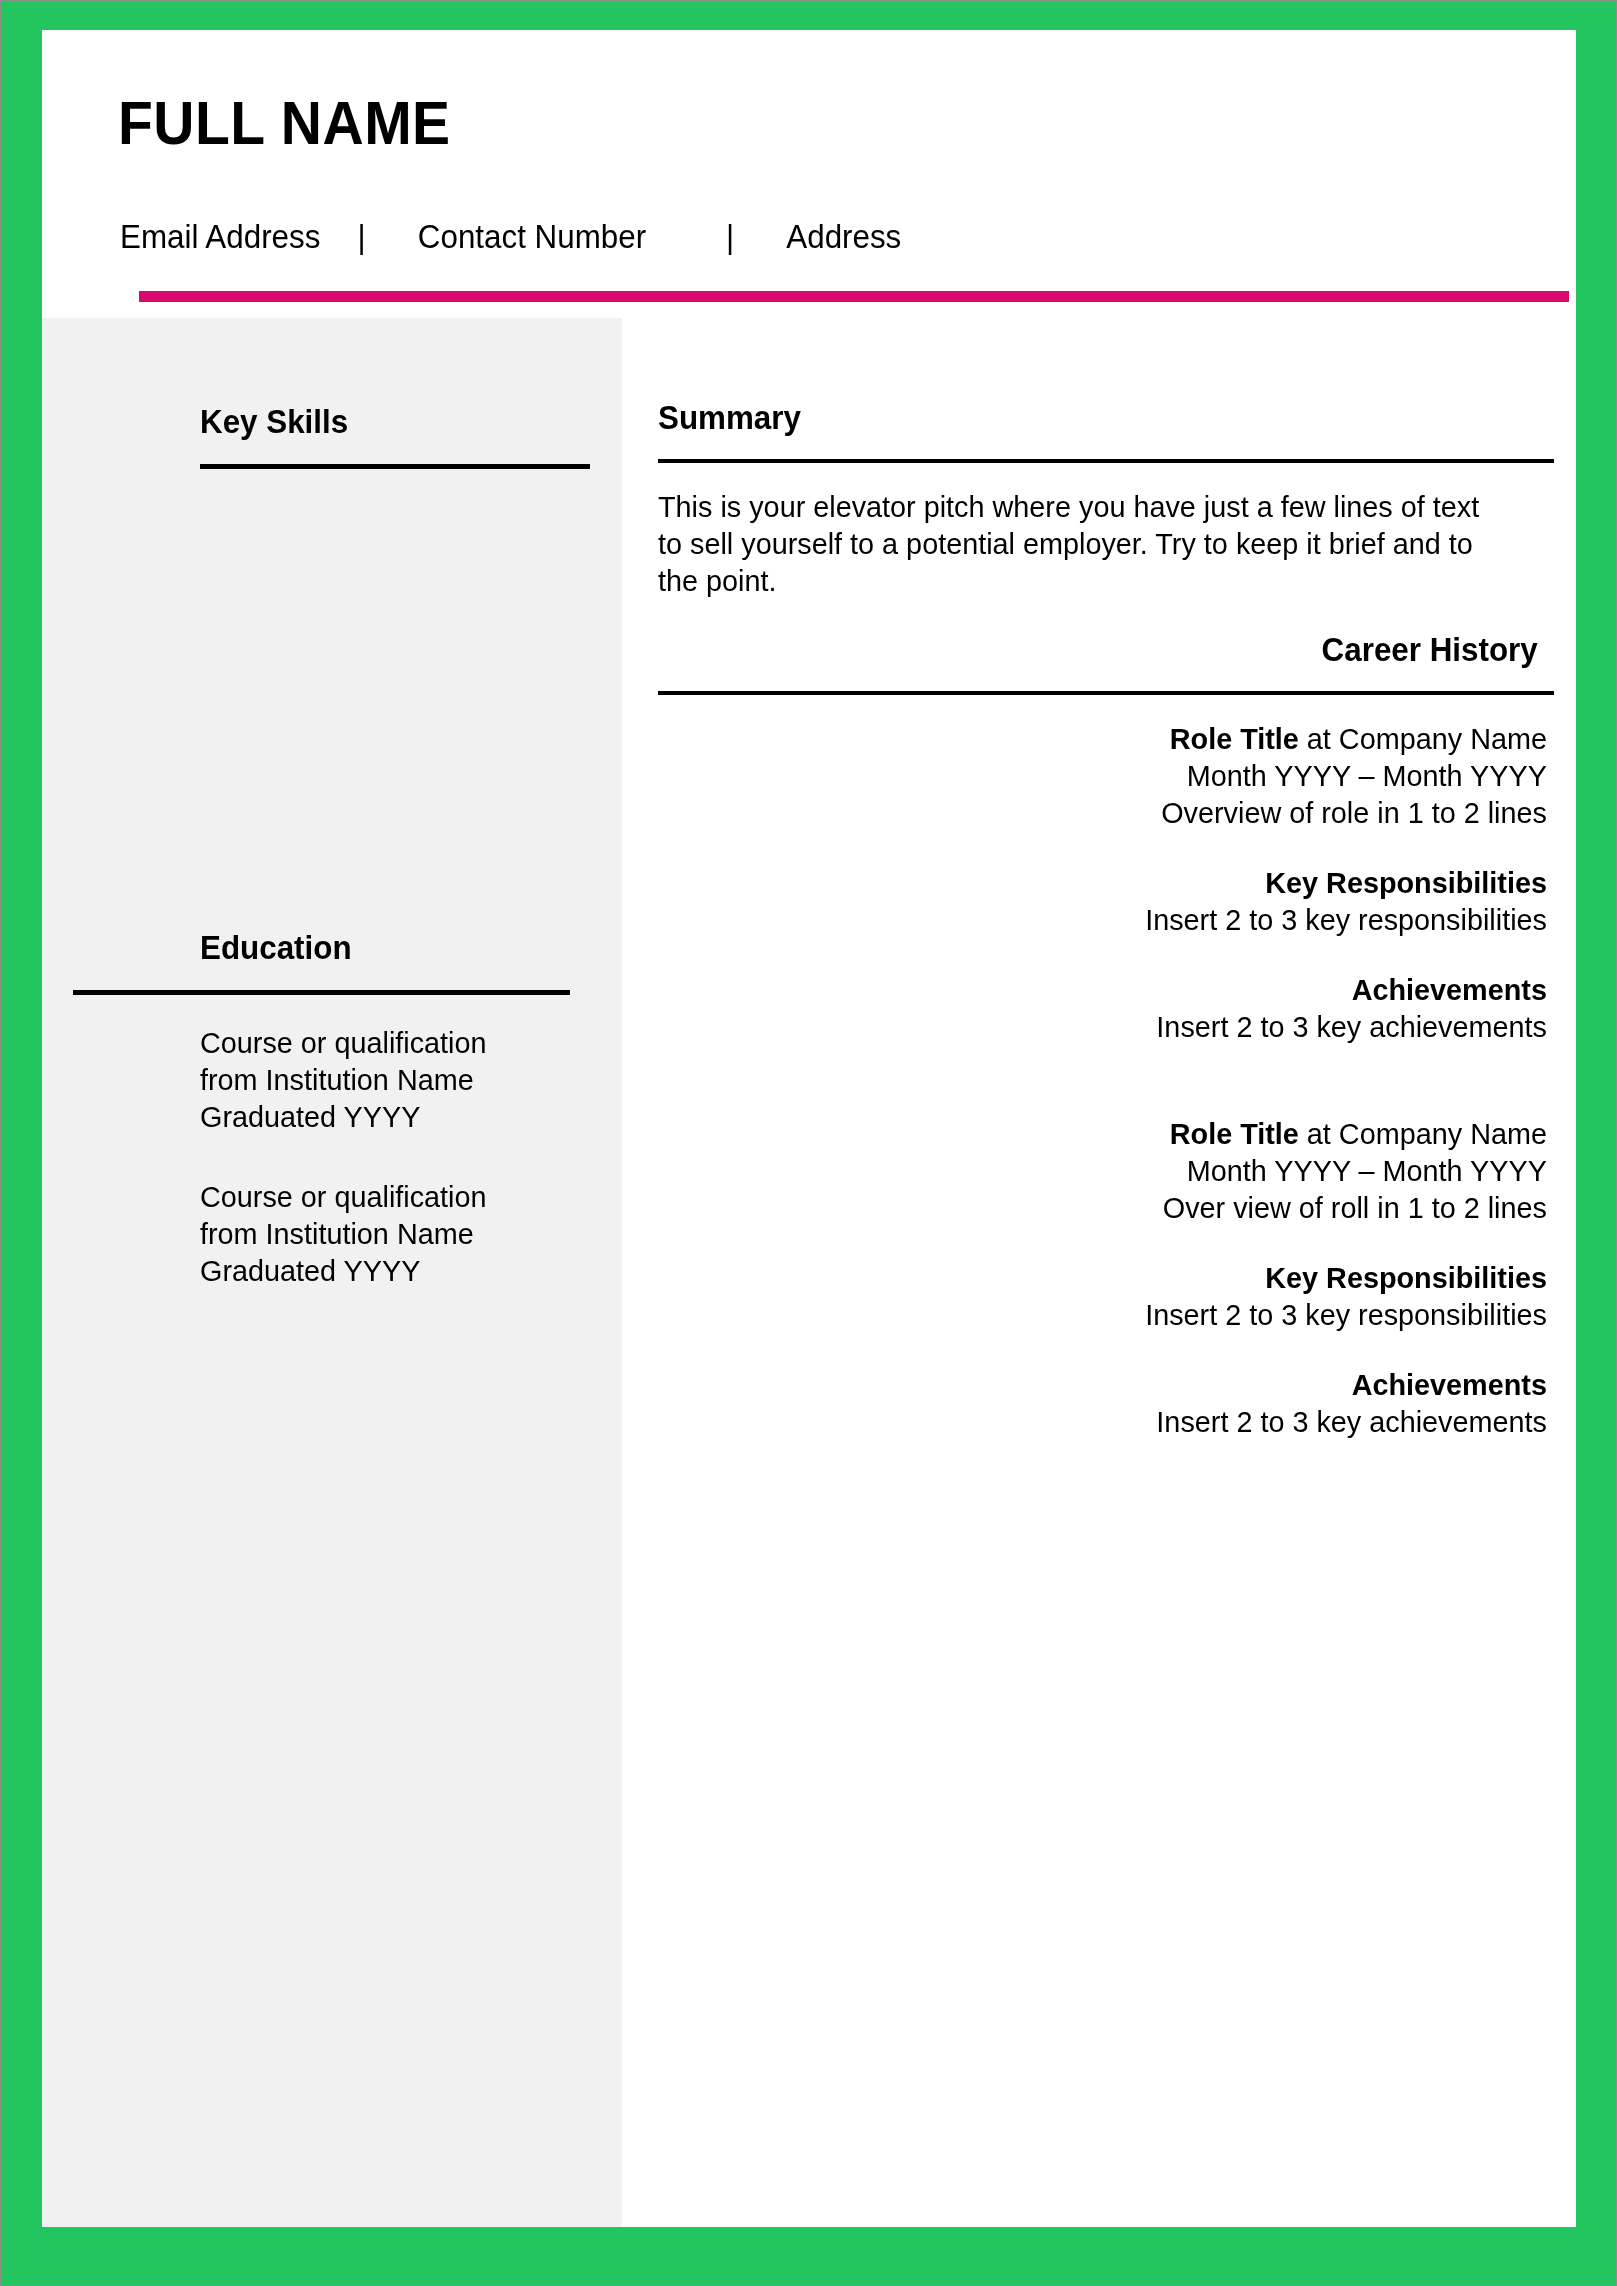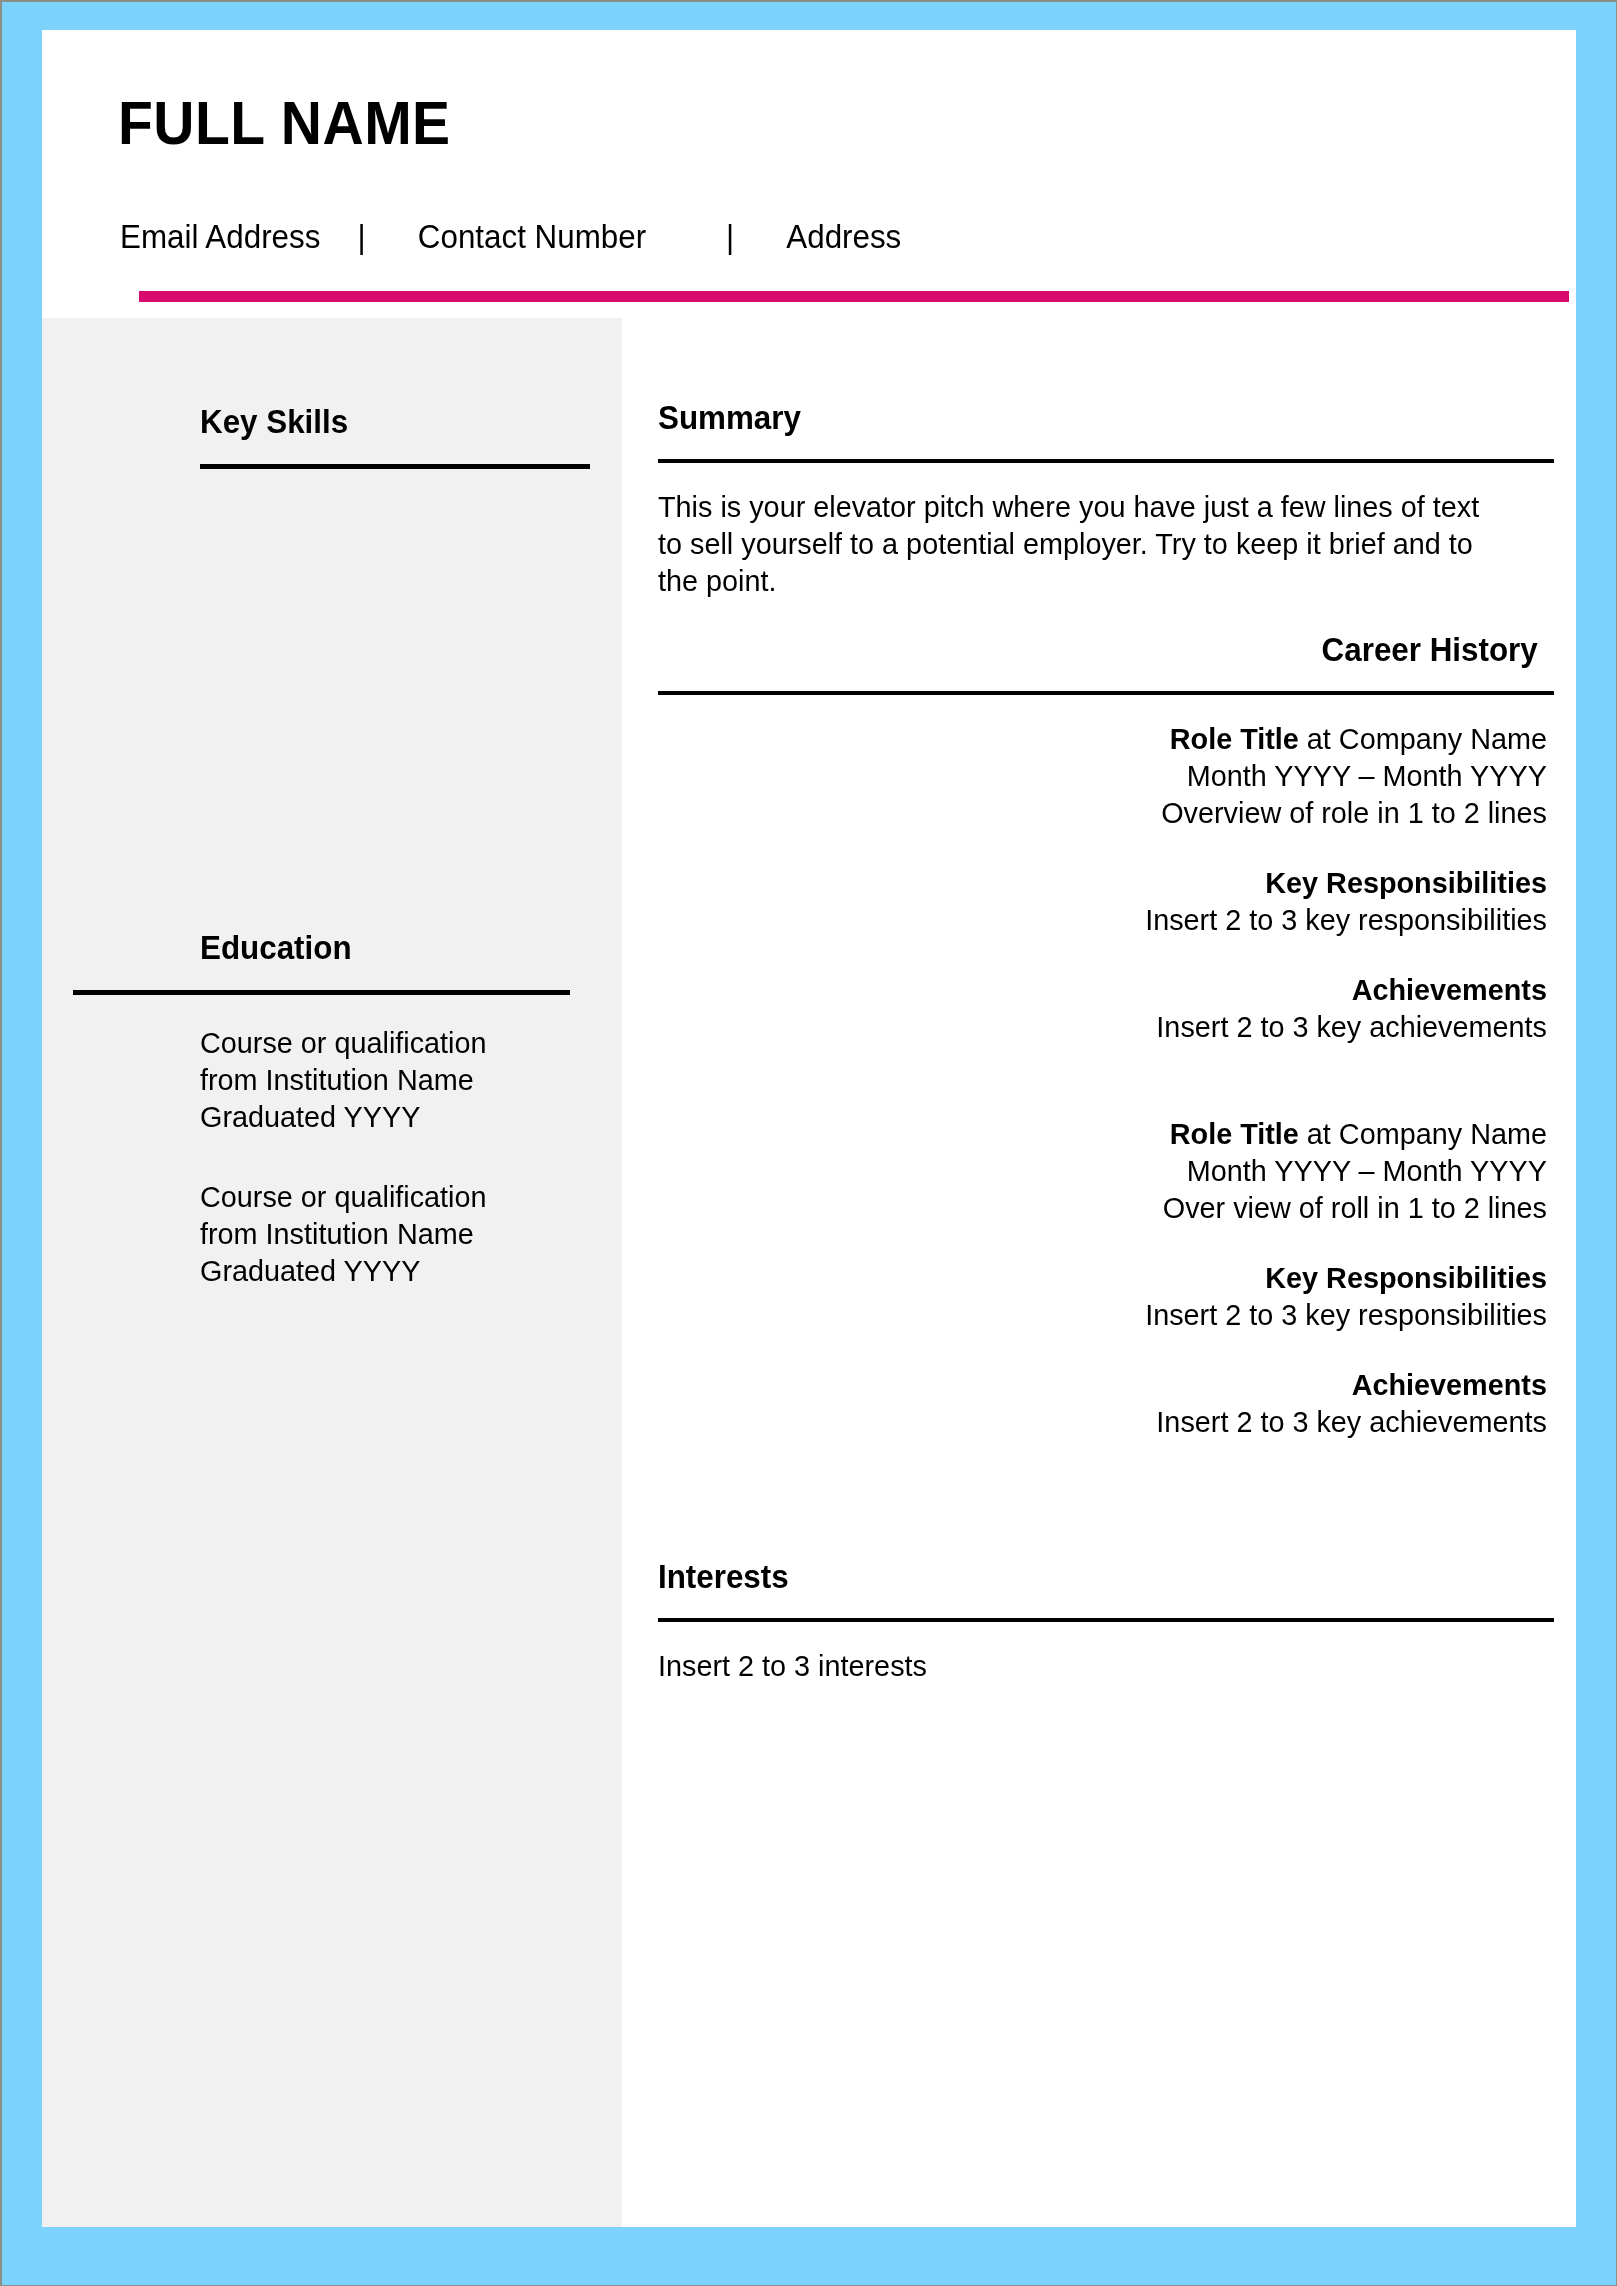--- a/index.html
+++ b/index.html
@@ -5,21 +5,21 @@
   html, body {
     margin: 0;
     padding: 0;
     background: #ffffff;
   }
 
   .page {
     position: relative;
     width: 1618px;
     height: 2287px;
-    background: #7dd3fc;
+    background: #22c55e;
     box-sizing: border-box;
     font-family: "Liberation Sans", "DejaVu Sans", sans-serif;
     overflow: hidden;
   }
 
   
   .page::before {
     content: "";
     position: absolute;
     left: 0; top: 0; right: 0; bottom: 0;
@@ -329,26 +329,19 @@
           </div>
           <div class="line">Month YYYY – Month YYYY</div>
           <div class="line">Over view of roll in 1 to 2 lines</div>
         </div>
         <h3 class="sub-h">Key Responsibilities</h3>
         <div class="sub-body">Insert 2 to 3 key responsibilities</div>
         <h3 class="sub-h">Achievements</h3>
         <div class="sub-body">Insert 2 to 3 key achievements</div>
       </div>
 
-      <div class="main-sec" style="top:1239px;">
-        <h2 class="main-h">Interests</h2>
-        <div class="main-rule"></div>
-        <div class="main-body">
-          <p>Insert 2 to 3 interests</p>
-        </div>
-      </div>
 
 
     </div>
 
   </div>
 </div>
 
 
 </body></html>

